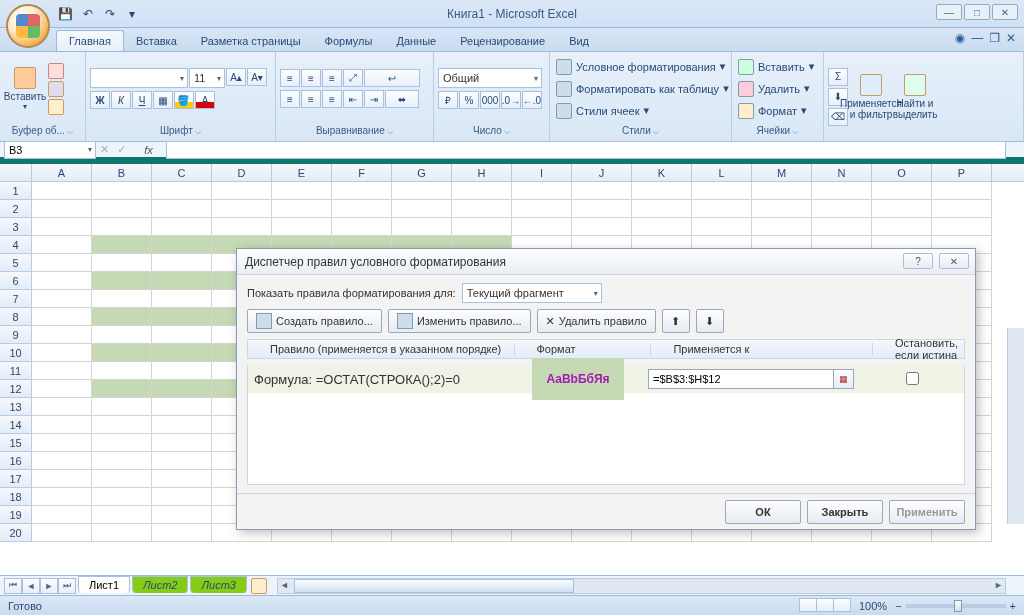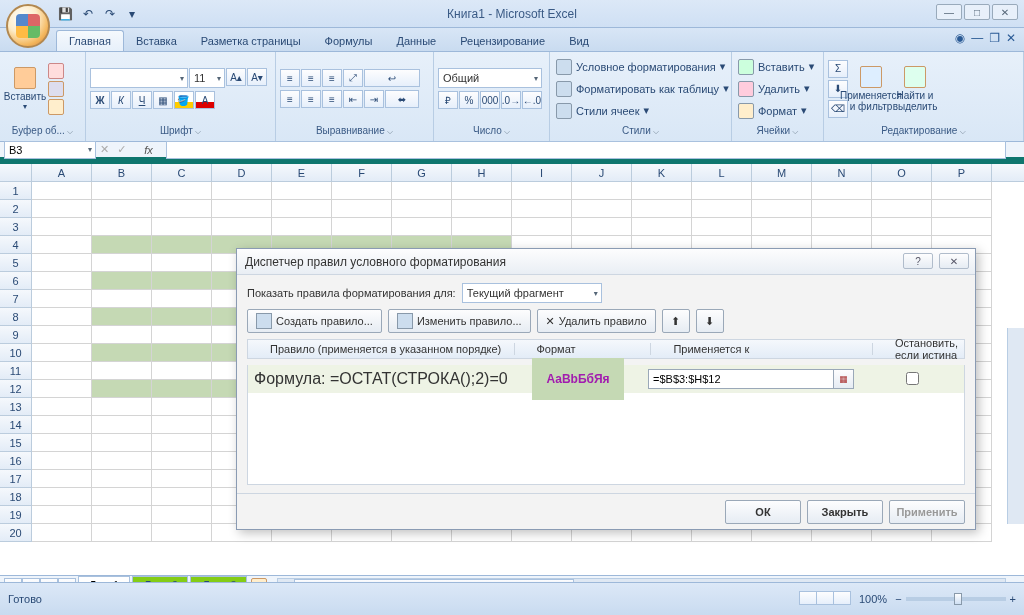--- a/index.html
+++ b/index.html
@@ -65,21 +65,21 @@
 .dlg-row { display: flex; align-items: center; gap: 6px; }
 .dlg-row label { white-space: nowrap; }
 .dlg-btn { height: 24px; border: 1px solid #9aa8b8; background: linear-gradient(#fdfdfe,#e6ecf3); padding: 0 8px; display: inline-flex; align-items: center; gap: 4px; font-size: 11px; color: #333; border-radius: 2px; }
 .dlg-btn.icon::before { content: ""; width: 14px; height: 14px; background: #cde; border: 1px solid #89a; display: inline-block; }
 .arrowbtn { width: 28px; justify-content: center; }
 .rules-hdr { display: flex; background: linear-gradient(#f5f8fc,#e3ecf7); border: 1px solid #cdd6e1; height: 20px; align-items: center; font-size: 11px; }
 .rules-hdr div { padding: 0 6px; border-right: 1px solid #cdd6e1; margin-left: 16px; }
 .rules-body { border: 1px solid #cdd6e1; border-top: none; flex: 1; background: #fff; }
 .rule-row { display: flex; height: 28px; align-items: center; background: #eef3e5; }
 .rule-row > div { padding: 0 6px; }
-.rc-rule { width: 266px; font-size: 16px; }
+.rc-rule { width: 266px; font-size: 13px; }
 .rc-fmt { width: 128px; text-align: center; }
 .fmt-sample { display: inline-block; background: #c5d9b4; padding: 14px 14px; font-weight: bold; color: #a21caf; font-size: 12px; }
 .rc-apply { width: 218px; }
 .applybox { display: flex; border: 1px solid #9aa8b8; background: #fff; height: 20px; align-items: center; }
 .applybox input { border: none; flex: 1; padding: 0 4px; font-size: 11px; outline: none; }
 .refbtn { width: 20px; height: 18px; border-left: 1px solid #9aa8b8; background: linear-gradient(#fdfdfe,#e6ecf3); display: inline-flex; align-items: center; justify-content: center; font-size: 9px; color: #a33; }
 .rc-stop { flex: 1; text-align: center; }
 .dlg-foot { height: 36px; border-top: 1px solid #cdd6e1; display: flex; align-items: center; justify-content: flex-end; gap: 6px; padding: 4px 10px; background: #f3f3f3; font-weight: bold; }
 .dlg-foot .dlg-btn { width: 76px; justify-content: center; }
 .dlg-btn.disabled { color: #999; }
@@ -88,21 +88,21 @@
 .sheetbar { position: absolute; left: 0; right: 0; bottom: 20px; height: 20px; background: #eef4fb; border-top: 1px solid #9db8d9; display: flex; align-items: center; font-size: 11px; }
 .navset { display: flex; margin-left: 4px; }
 .navset span { width: 18px; height: 16px; border: 1px solid #a9c1de; background: linear-gradient(#fdfdfe,#e6effb); display: inline-flex; align-items: center; justify-content: center; font-size: 9px; color: #567; }
 .stab { padding: 2px 10px; border: 1px solid #a9c1de; border-bottom: none; background: #fff; margin-left: 2px; border-radius: 0 0 4px 4px; transform: translateY(-1px); }
 .stab:not(.act){ background: #84cc16; color: #2a4a75; font-style: italic; }
 .hscroll { flex: 1; margin: 0 18px 0 10px; height: 16px; background: #dfe8f3; border: 1px solid #b8cde4; position: relative; }
 .hscroll::before { content: "◄"; position: absolute; left: 2px; font-size: 9px; color: #567; top: 1px; }
 .hscroll::after { content: "►"; position: absolute; right: 2px; font-size: 9px; color: #567; top: 1px; }
 .hthumb { position: absolute; left: 16px; width: 280px; top: 0; bottom: 0; background: linear-gradient(#fdfdfe,#cfe0f4); border: 1px solid #a9c1de; }
 
-.status { position: absolute; left: 0; right: 0; bottom: 0; height: 20px; background: linear-gradient(#dce8f7,#c9dbf0); border-top: 1px solid #9db8d9; display: flex; align-items: center; font-size: 11px; color: #2a4a75; padding: 16px 8px; }
+.status { position: absolute; left: 0; right: 0; bottom: 0; height: 20px; background: linear-gradient(#dce8f7,#c9dbf0); border-top: 1px solid #9db8d9; display: flex; align-items: center; font-size: 11px; color: #2a4a75; padding: 3px 8px; }
 .status-r { margin-left: auto; display: flex; align-items: center; gap: 8px; }
 .viewbtns span { width: 18px; height: 14px; border: 1px solid #a9c1de; background: linear-gradient(#fdfdfe,#e6effb); display: inline-block; margin-left: -1px; }
 .zoom { display: flex; align-items: center; gap: 4px; }
 .ztrack { width: 100px; height: 4px; background: #b8cde4; position: relative; }
 .zthumb { position: absolute; left: 48px; top: -4px; width: 8px; height: 12px; background: linear-gradient(#fdfdfe,#cfe0f4); border: 1px solid #89a; }
 .vscroll { position: absolute; right: 0; top: 164px; width: 17px; bottom: 40px; background: #dfe8f3; border-left: 1px solid #b8cde4; }
 
 input[type=checkbox]{width:13px;height:13px;}
 </style>
 </head>
@@ -251,21 +251,20 @@
       </div>
       <div class="bigbtn">
           <span class="ico" style="background:#def"></span>
           <span>Применяется и фильтр</span>
         </div>
       <div class="bigbtn">
           <span class="ico" style="background:#dfe"></span>
           <span>Найти и выделить</span>
         </div>
     </div>
-    <div class="group-label">Редактирование</div>
   </div>
 </div>
 
 <div class="fbar">
   <div class="namebox">B3</div>
   <span style="color:#aaa;font-size:11px;padding:0 4px">✕</span>
   <span style="color:#aaa;font-size:11px;padding:0 4px">✓</span>
   <div class="fx">fx</div>
   <div class="finput"></div>
 </div>

